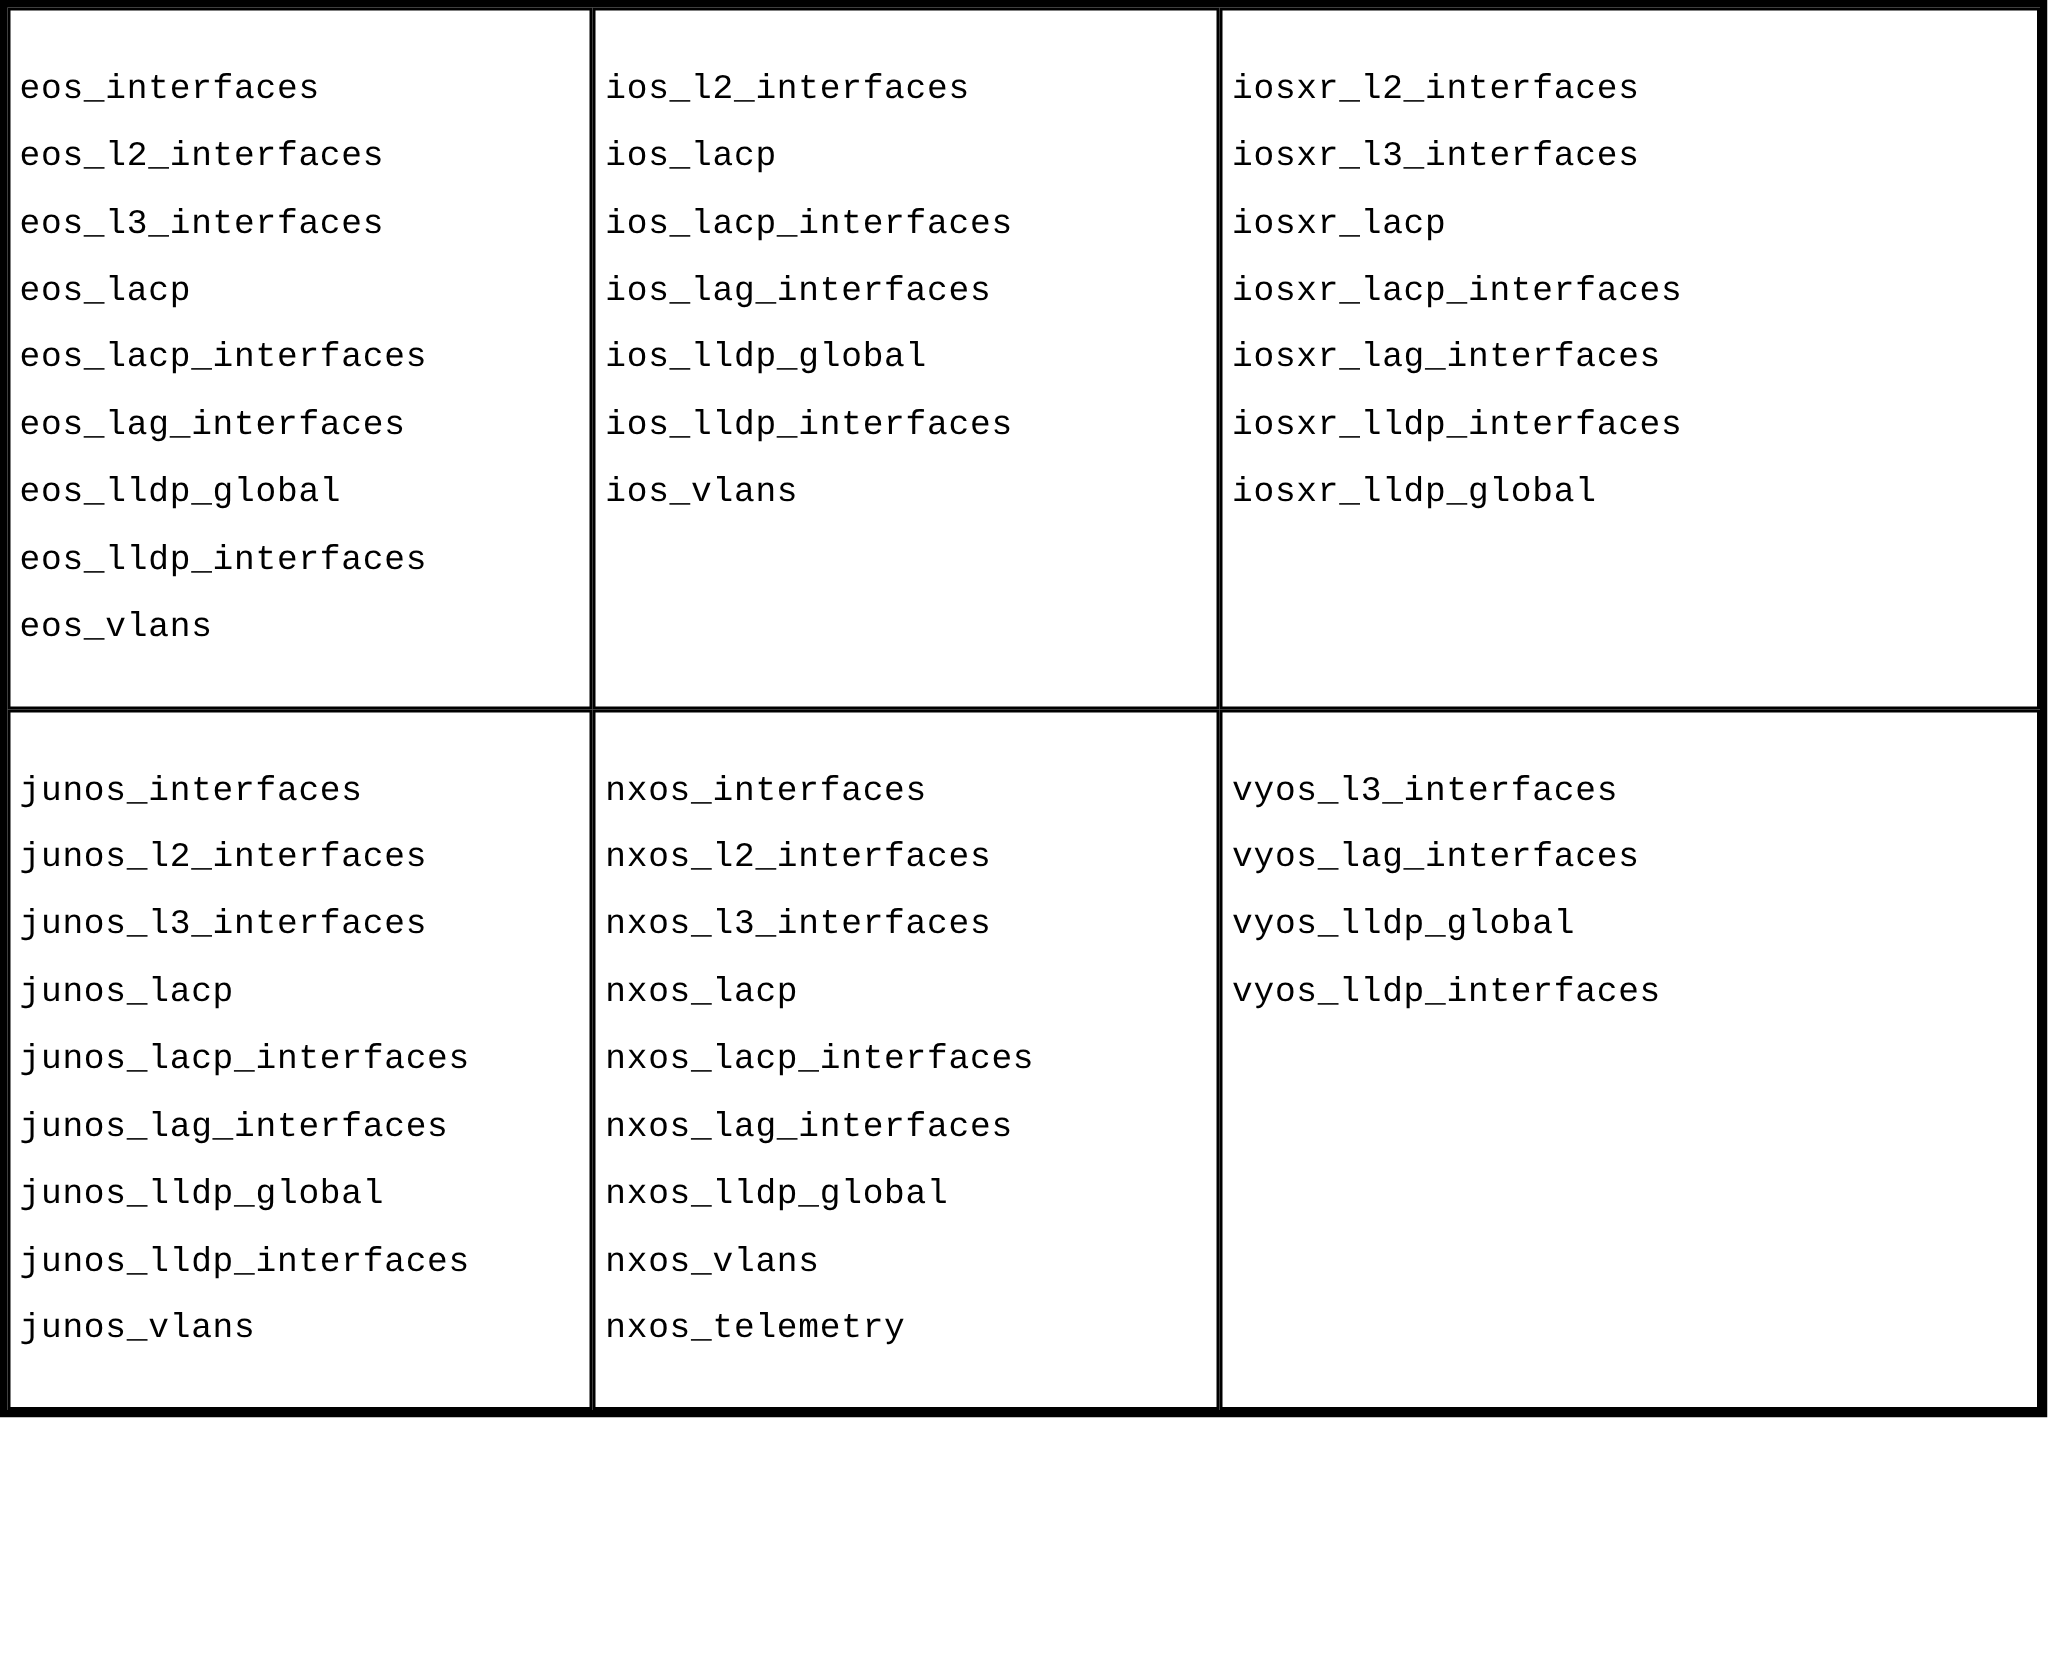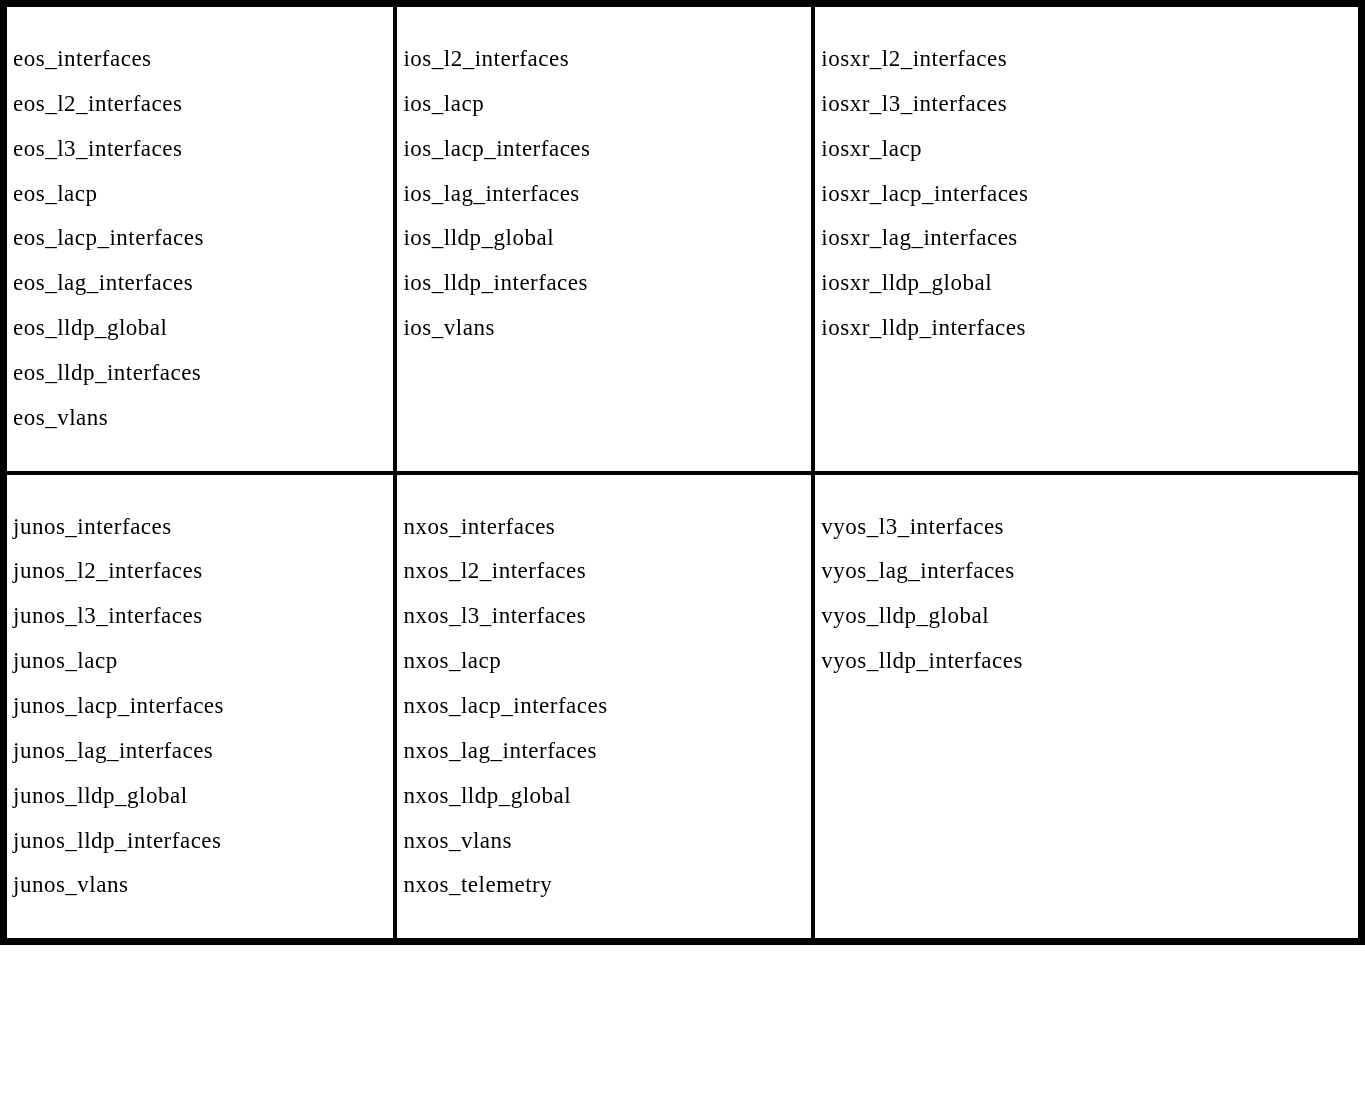--- a/index.html
+++ b/index.html
@@ -9,21 +9,20 @@
       font-family: "Courier New", Courier, monospace;
       width: 1365px;
     }
     .grid {
       display: grid;
       grid-template-columns: 1fr 1.07fr 1.4fr;
       grid-template-rows: auto auto;
       border: 5px solid #000000;
       box-sizing: border-box;
       margin: 0;
-      font-family: Liberation Serif, serif;
     }
     .cell {
       border: 2.5px solid #000000;
       padding: 30px 0 30px 6px;
       box-sizing: border-box;
     }
     .item {
       font-size: 23px;
       line-height: 1.95;
       color: #000000;
@@ -54,22 +53,22 @@
     <div class="item">ios_lldp_global</div>
     <div class="item">ios_lldp_interfaces</div>
     <div class="item">ios_vlans</div>
   </div>
   <div class="cell">
     <div class="item">iosxr_l2_interfaces</div>
     <div class="item">iosxr_l3_interfaces</div>
     <div class="item">iosxr_lacp</div>
     <div class="item">iosxr_lacp_interfaces</div>
     <div class="item">iosxr_lag_interfaces</div>
+    <div class="item">iosxr_lldp_interfaces</div>
     <div class="item">iosxr_lldp_global</div>
-    <div class="item">iosxr_lldp_interfaces</div>
   </div>
   <div class="cell">
     <div class="item">junos_interfaces</div>
     <div class="item">junos_l2_interfaces</div>
     <div class="item">junos_l3_interfaces</div>
     <div class="item">junos_lacp</div>
     <div class="item">junos_lacp_interfaces</div>
     <div class="item">junos_lag_interfaces</div>
     <div class="item">junos_lldp_global</div>
     <div class="item">junos_lldp_interfaces</div>

